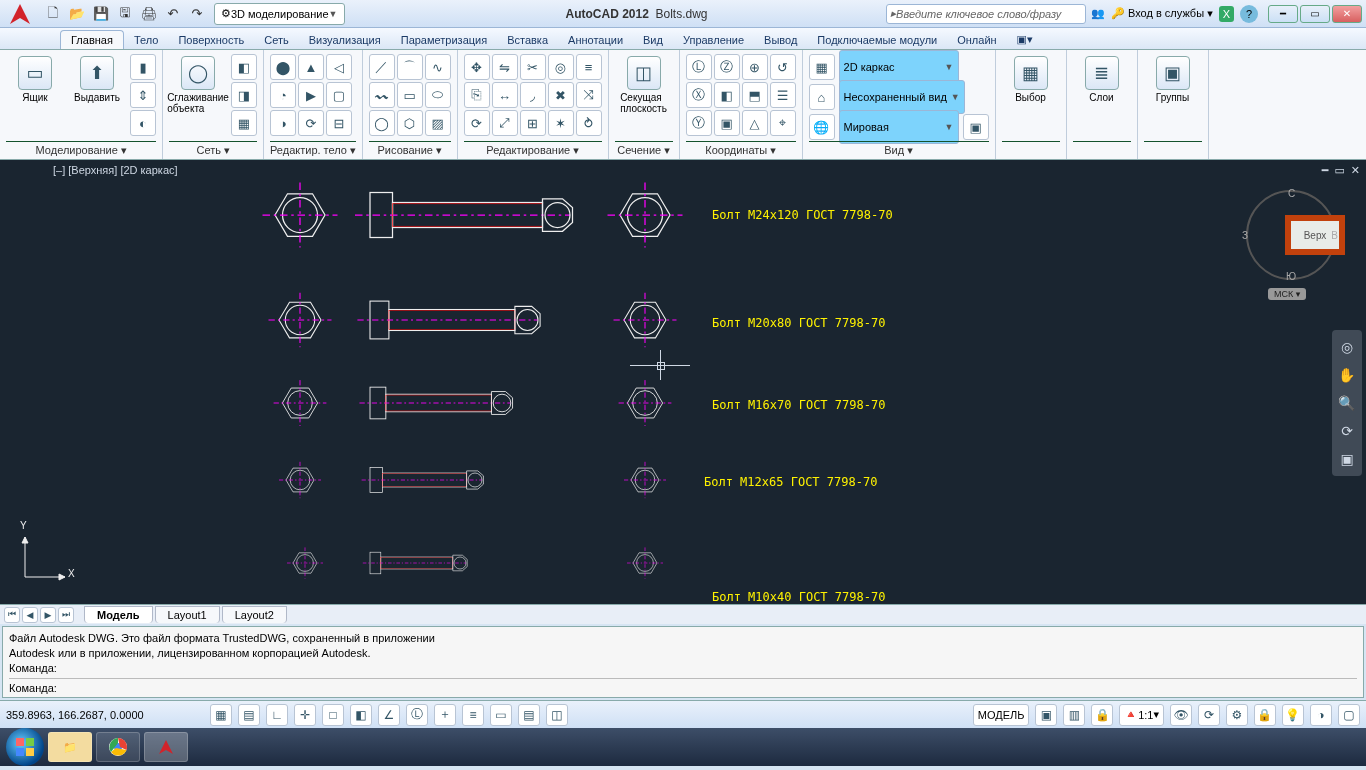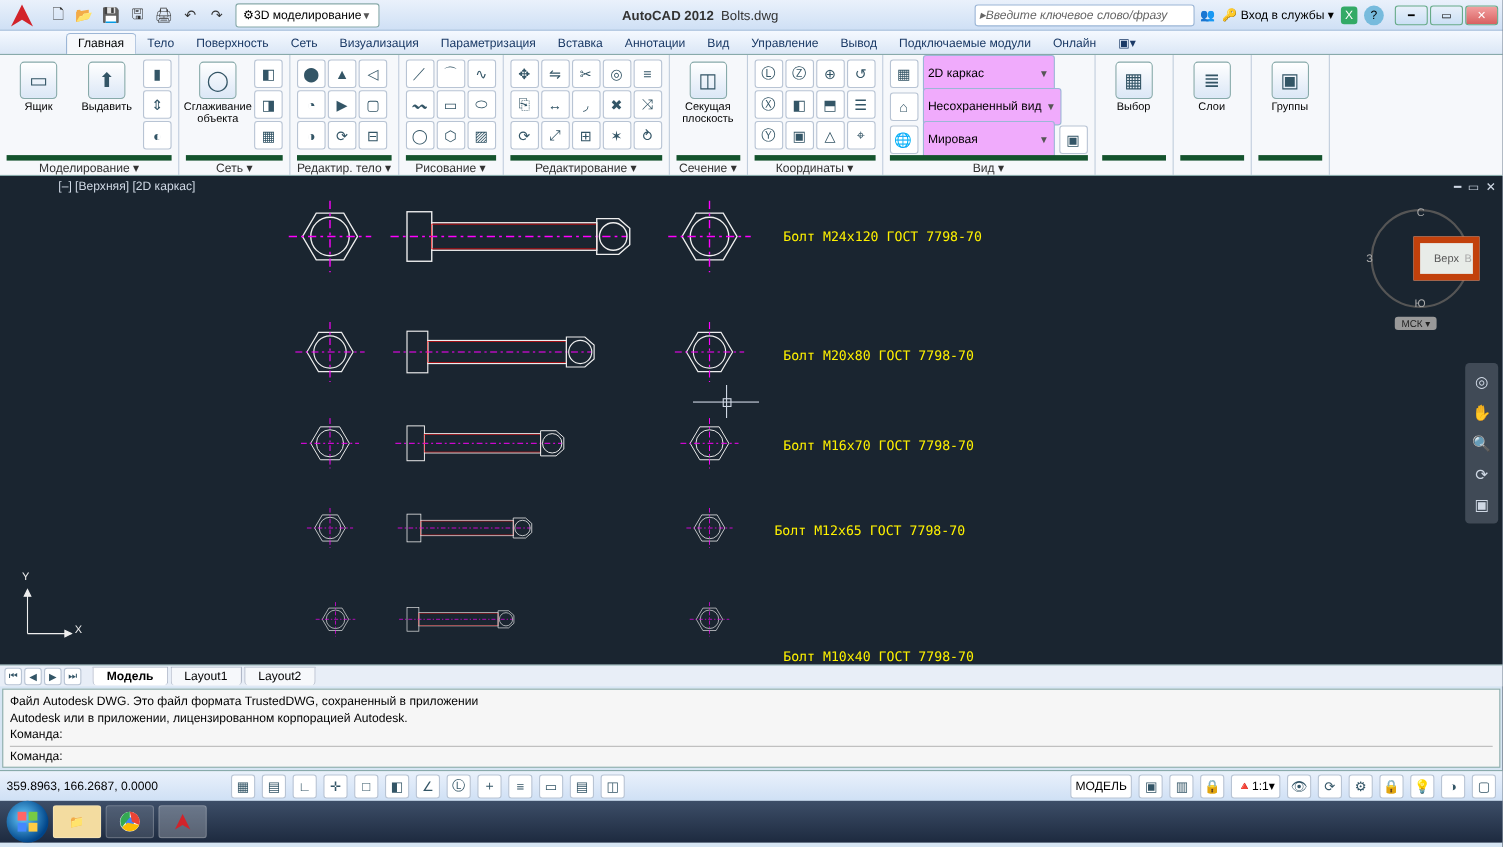--- a/index.html
+++ b/index.html
@@ -14,28 +14,28 @@
 .right-tools { display:flex; gap:6px; align-items:center; margin-left:6px; }
 .win-controls { display:flex; gap:2px; margin-left:10px; }
 .win-btn { width:30px; height:18px; border:1px solid #6a8; border-radius:3px; display:flex; align-items:center; justify-content:center; background:linear-gradient(#e8f0fa,#cbe0f5); font-size:10px; }
 .win-btn.close { background:linear-gradient(#f2a0a0,#d86060); color:#fff; }
 .tabs-row { height:22px; background:linear-gradient(#f5f9ff,#dbe7f6); display:flex; align-items:flex-end; padding-left:60px; border-bottom:1px solid #8aa; }
 .tab { padding:3px 10px; font-size:11px; color:#1b3a66; cursor:pointer; }
 .tab.active { background:#f6f8fb; border:1px solid #9cb6d6; border-bottom:none; border-radius:4px 4px 0 0; color:#000; }
 .ribbon { height:110px; background:#f6f8fb; display:flex; border-bottom:1px solid #8aa; }
 .panel { border-right:1px solid #c0cddc; display:flex; flex-direction:column; padding:4px 6px 0 6px; }
 .panel-body { flex:1; display:flex; gap:4px; align-items:flex-start; }
-.panel-title { height:18px; text-align:center; font-size:11px; color:#333; border-top:5px solid #14532d; display:flex; align-items:center; justify-content:center; }
+.panel-title { height:18px; text-align:center; font-size:11px; color:#333; border-top:1px solid #14532d; display:flex; align-items:center; justify-content:center; }
 .big-btn { width:58px; display:flex; flex-direction:column; align-items:center; gap:2px; padding:2px; border-radius:3px; }
 .big-ico { width:34px; height:34px; border:1px solid #8aa; border-radius:4px; background:linear-gradient(#fff,#dbe7f6); display:flex; align-items:center; justify-content:center; color:#356; font-size:18px; }
-.lbl { font-size:10px; text-align:center; line-height:1.1; }
+.lbl { font-size:10px; text-align:left; line-height:1.1; }
 .grid-btns { display:grid; grid-auto-flow:column; grid-template-rows:repeat(3,26px); gap:2px; }
 .sm { width:26px; height:26px; border:1px solid #b8c4d4; background:#fff; border-radius:3px; display:flex; align-items:center; justify-content:center; font-size:13px; color:#356; }
 .view-row { display:flex; gap:4px; align-items:center; height:26px; }
-.view-combo { height:22px; background:#f0abfc; border:1px solid #9cb6d6; border-radius:3px; padding:16px 4px; font-size:11px; display:flex; align-items:center; gap:4px; min-width:120px; }
+.view-combo { height:22px; background:#7dd3fc; border:1px solid #9cb6d6; border-radius:3px; padding:16px 4px; font-size:11px; display:flex; align-items:center; gap:4px; min-width:120px; }
 .drop { font-size:9px; color:#555; }
 .doc-area { position:relative; height:444px; background:#1a2530; }
 .vp-label { position:absolute; left:8px; top:4px; color:#cfd8e4; font-size:11px;margin-left:45px; }
 .canvas { position:absolute; inset:0; }
 .label-txt { position:absolute; color:#fff200; font-size:12px; font-family:Consolas,monospace; }
 .crosshair { position:absolute; left:630px; top:190px; width:60px; height:30px; pointer-events:none; }
 .crosshair::before, .crosshair::after { content:""; position:absolute; background:#cfd8e4; }
 .crosshair::before { left:0; right:0; top:50%; height:1px; }
 .crosshair::after { top:0; bottom:0; left:50%; width:1px; }
 .pickbox { position:absolute; left:657px; top:202px; width:8px; height:8px; border:1px solid #cfd8e4; }

